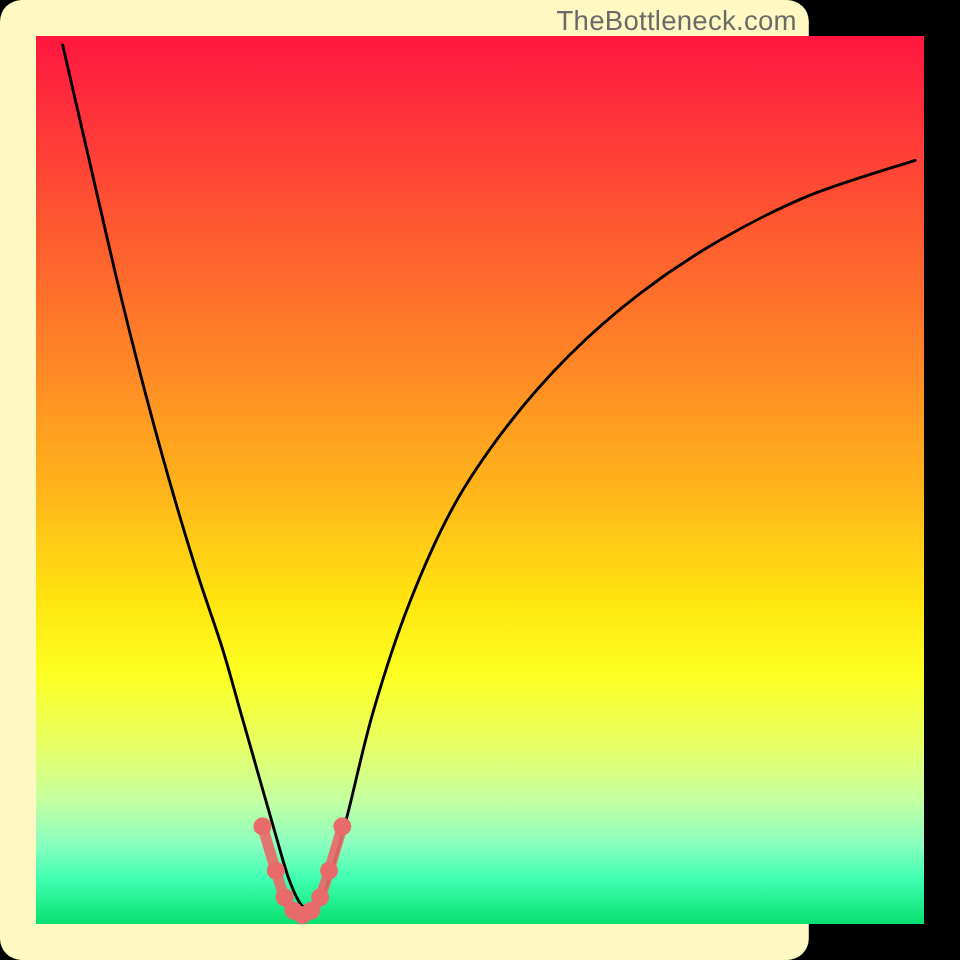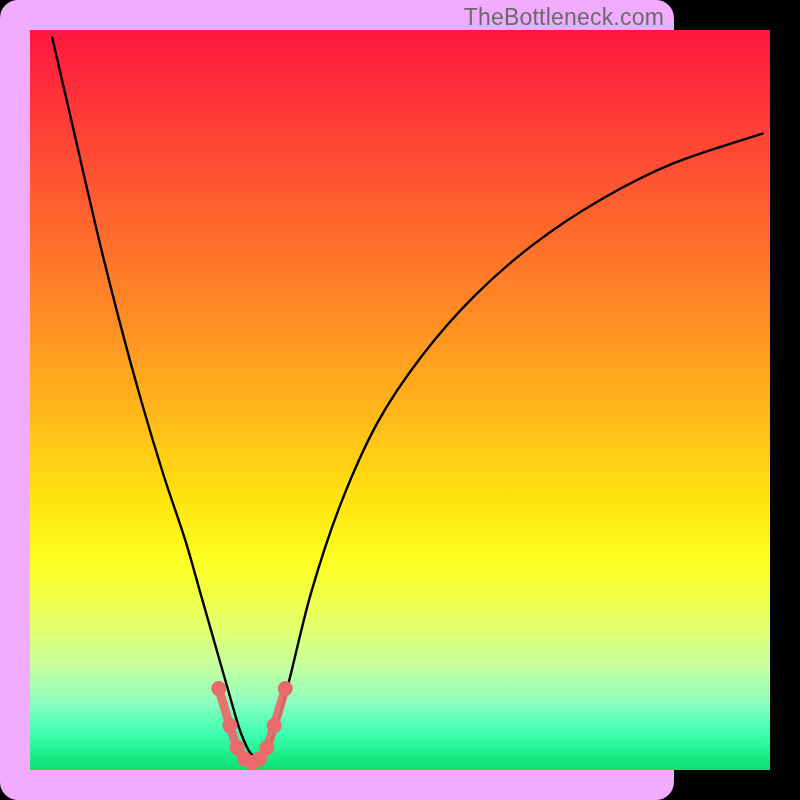--- a/index.html
+++ b/index.html
@@ -10,21 +10,21 @@
     background: #000;
     overflow: hidden;
     font-family: Arial, Helvetica, sans-serif;
   }
   .frame {
     position: absolute;
     left: 0;
     top: 0;
     width: 674px;
     height: 800px;
-    background: #f0abfc;
+    background: #fef9c3;
     border-radius: 18px;
   }
   .plot-area {
     position: absolute;
     left: 30px;
     top: 30px;
     width: 740px;
     height: 740px;
     
     background: linear-gradient(

